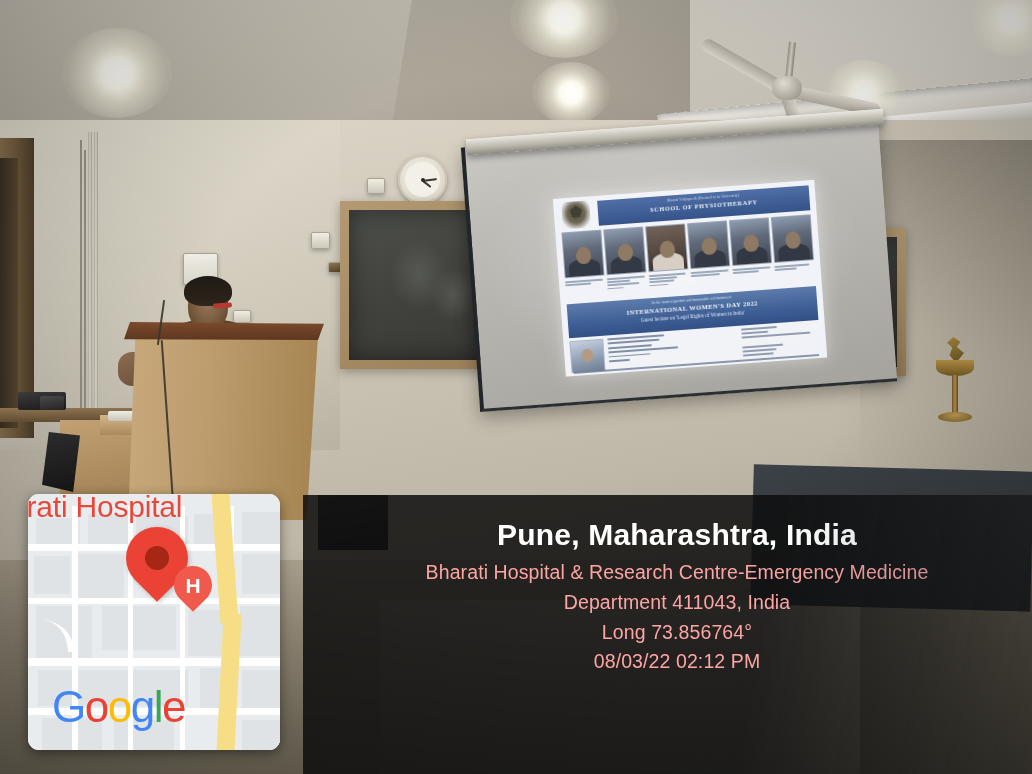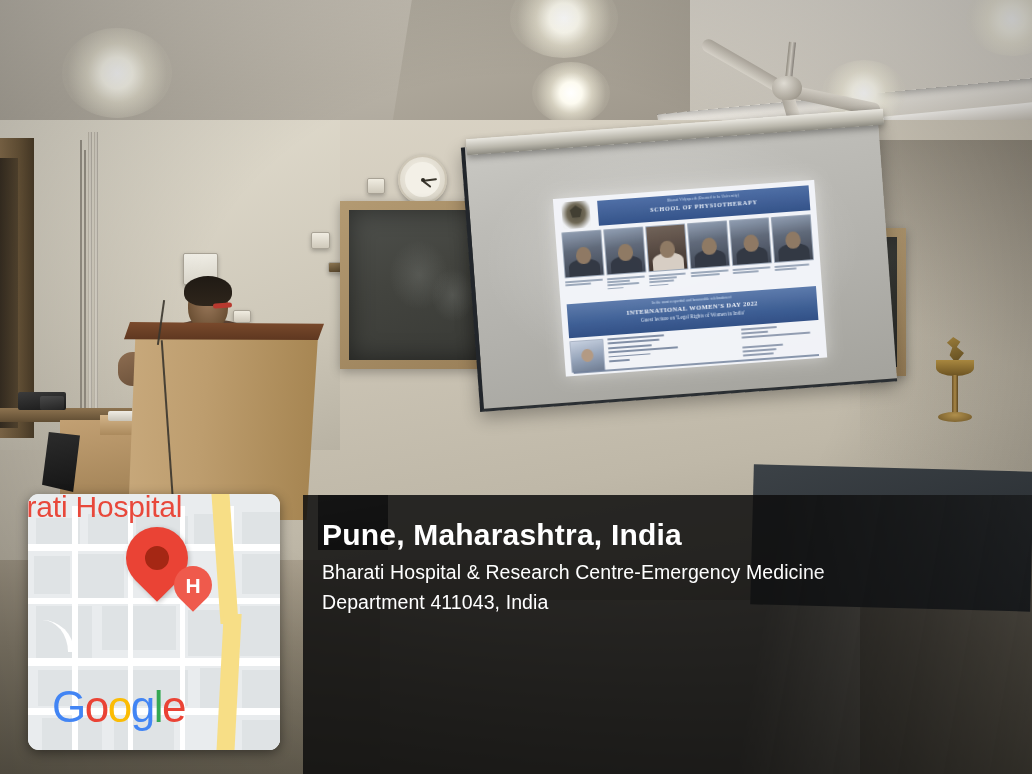--- a/index.html
+++ b/index.html
@@ -444,27 +444,28 @@
   .info-panel {
     position:absolute; left:303px; top:495px; width:729px; height:279px;
     background:rgba(14,14,14,.86);
     z-index:18;
     box-sizing:border-box;
     padding:22px 0 0 19px;
   }
   .info-panel.fade {
     -webkit-mask-image: linear-gradient(100deg, rgba(0,0,0,1) 0%, rgba(0,0,0,1) 62%, rgba(0,0,0,.80) 82%, rgba(0,0,0,.55) 100%);
             mask-image: linear-gradient(100deg, rgba(0,0,0,1) 0%, rgba(0,0,0,1) 62%, rgba(0,0,0,.80) 82%, rgba(0,0,0,.55) 100%);
+            text-align: center;
   }
   .info-title {
     color:#fff; font-size:30px; font-weight:bold; letter-spacing:.2px;
     line-height:1.18; margin-bottom:6px;
   }
   .info-line {
-    color:#ffffff; font-size:19.5px; line-height:1.52; letter-spacing:.1px;
+    color:#fca5a5; font-size:19.5px; line-height:1.52; letter-spacing:.1px;
   }
 
   
   .map-thumb {
     position:absolute; left:28px; top:494px; width:252px; height:256px;
     border-radius:11px; overflow:hidden; z-index:19;
     background:#eceff1;
     box-shadow:0 3px 12px rgba(0,0,0,.45);
   }
   .map-bg { position:absolute; inset:0; background:#e9ecee; }
@@ -696,20 +697,22 @@
     <div class="dark-unit"></div>
     <div class="laptop"></div>
     <div class="vignette"></div>
   </div>
 
 
   <div class="info-panel fade">
     <div class="info-title">Pune, Maharashtra, India</div>
     <div class="info-line">Bharati Hospital &amp; Research Centre-Emergency Medicine</div>
     <div class="info-line">Department 411043, India</div>
+    <div class="info-line">Long 73.856764°</div>
+    <div class="info-line">08/03/22 02:12 PM</div>
   </div>
 
   <div class="map-thumb">
     <div class="map-bg"></div>
 
     <div class="blk" style="left:8px;top:24px;width:44px;height:26px;"></div>
     <div class="blk" style="left:60px;top:20px;width:40px;height:30px;"></div>
     <div class="blk" style="left:108px;top:22px;width:52px;height:28px;"></div>
     <div class="blk" style="left:166px;top:20px;width:26px;height:32px;"></div>
     <div class="blk" style="left:214px;top:18px;width:40px;height:34px;"></div>

